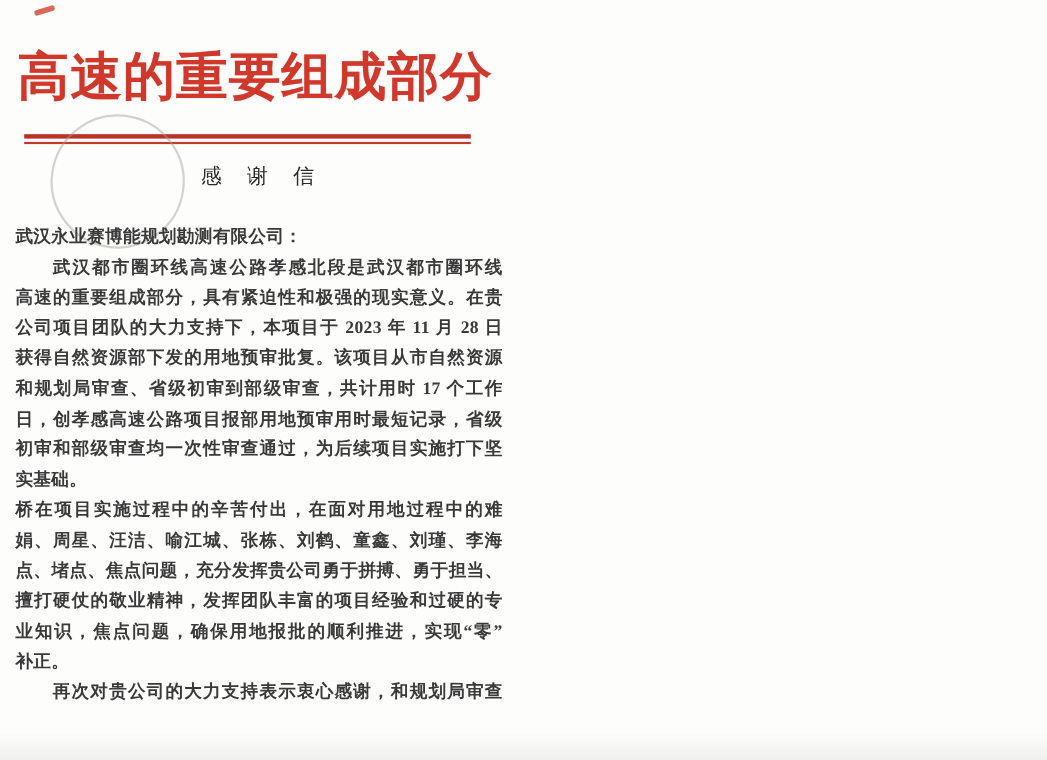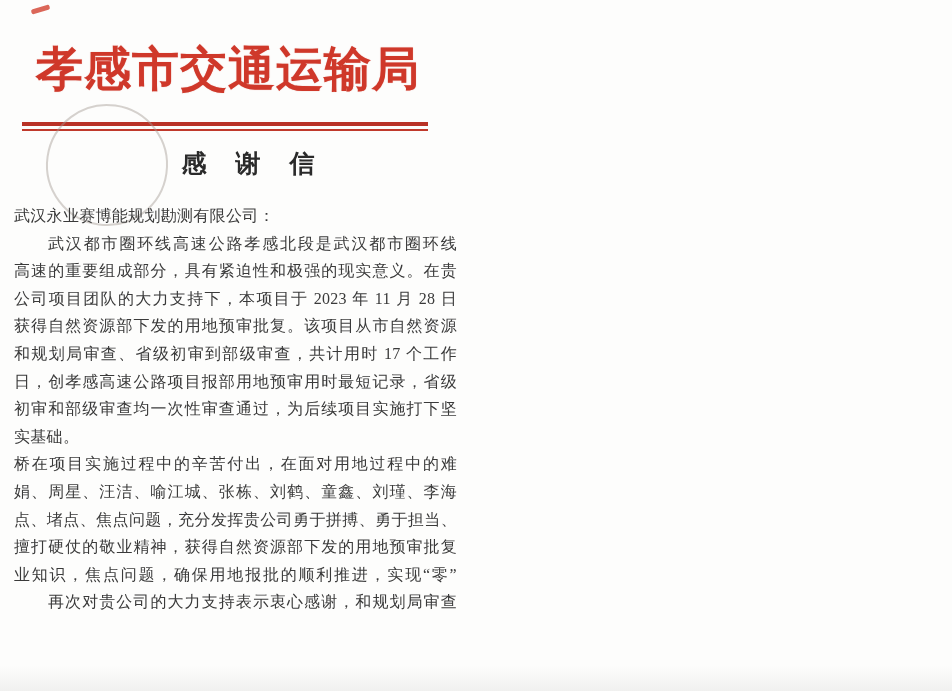--- a/index.html
+++ b/index.html
@@ -39,41 +39,41 @@
   .rule-thin { height:2px; background:#c0392b; margin-top:3px; }
 
   
   .ghost-stamp{
     position:absolute; left:46px; top:104px; width:122px; height:122px;
     border:2px solid rgba(165,155,148,.45); border-radius:50%;
     transform:rotate(8deg);
   }
 
   .doc-title{
-    position:absolute; left:14px; top:147px; width:470px;
-    text-align:center; font-size:25px; font-weight:700; color:#2a2a2a;
+    position:absolute; left:0; top:147px; width:470px;
+    text-align:center; font-size:19px; font-weight:400; color:#2a2a2a;
     letter-spacing:2px;
   }
 
-  .body-block{ position:absolute; }
+  .body-block{ position:absolute;font-weight:bold; }
   .body-1{ left:14px; top:202px; width:443px; }
   .line{
     height:27.6px; line-height:27.6px; font-size:16px;
     white-space:nowrap; color:#3a3a3a; letter-spacing:.3px;
   }
   .line.ind{ padding-left:34px; }
   .line.j{ text-align:justify; text-align-last:justify; }
 </style>
 </head>
 <body>
 
 <div class="page page-left">
   <div class="corner-mark"></div>
 
-  <div class="letterhead">孝感市交通运输局</div>
+  <div class="letterhead">高速的重要组成部分</div>
 
   <div class="rule-wrap">
     <div class="rule-thick"></div>
     <div class="rule-thin"></div>
   </div>
 
   <div class="ghost-stamp"></div>
 
   <div class="doc-title">感　谢　信</div>
 
@@ -83,22 +83,23 @@
       <div class="line j">高速的重要组成部分，具有紧迫性和极强的现实意义。在贵</div>
       <div class="line j">公司项目团队的大力支持下，本项目于 2023 年 11 月 28 日</div>
       <div class="line j">获得自然资源部下发的用地预审批复。该项目从市自然资源</div>
       <div class="line j">和规划局审查、省级初审到部级审查，共计用时 17 个工作</div>
       <div class="line j">日，创孝感高速公路项目报部用地预审用时最短记录，省级</div>
       <div class="line j">初审和部级审查均一次性审查通过，为后续项目实施打下坚</div>
       <div class="line">实基础。</div>
       <div class="line j">桥在项目实施过程中的辛苦付出，在面对用地过程中的难</div>
       <div class="line j">娟、周星、汪洁、喻江城、张栋、刘鹤、童鑫、刘瑾、李海</div>
       <div class="line j">点、堵点、焦点问题，充分发挥贵公司勇于拼搏、勇于担当、</div>
-      <div class="line j">擅打硬仗的敬业精神，获得自然资源部下发的用地预审批复</div>
+      <div class="line j">擅打硬仗的敬业精神，发挥团队丰富的项目经验和过硬的专</div>
       <div class="line j">业知识，焦点问题，确保用地报批的顺利推进，实现“零”</div>
+      <div class="line">补正。</div>
       <div class="line ind j">再次对贵公司的大力支持表示衷心感谢，和规划局审查</div>
     </div>
 </div>
 
 <div class="page page-right">
   
 
   
 
   

